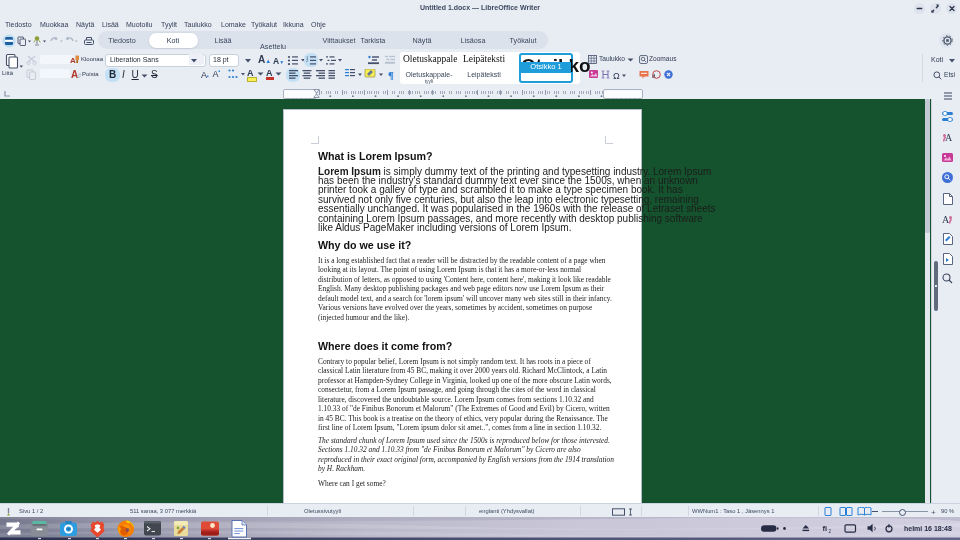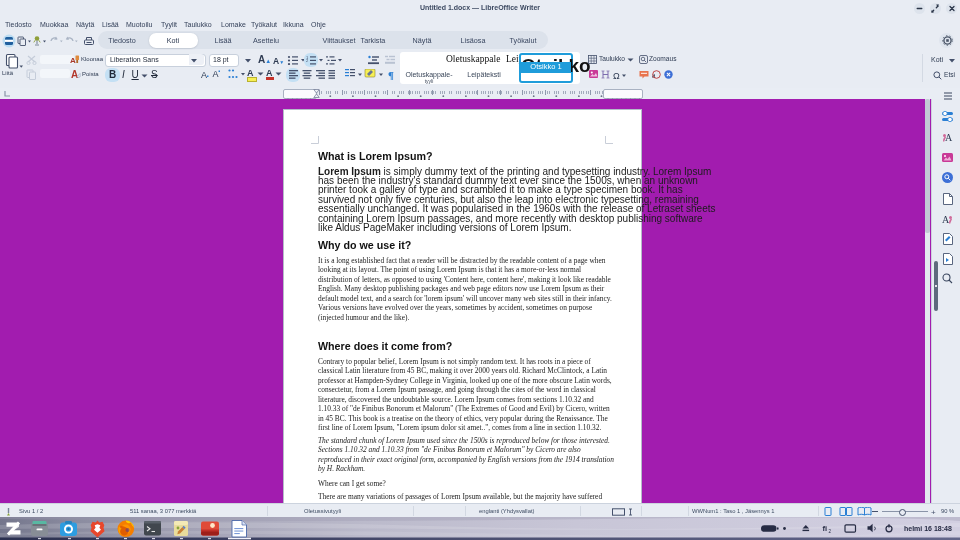--- a/index.html
+++ b/index.html
@@ -20,23 +20,23 @@
 #kotipill{left:149px;top:2px;width:49px;height:14.5px;background:#fff;border-radius:7px;
   box-shadow:0 0.5px 1.5px rgba(60,70,90,.25);}
 
 #toolbar{left:0;top:50px;width:960px;height:38px;background:#e8ecf3;}
 .tlabel{font-size:6px;color:#2e3b52;}
 .combo{background:#fff;border:1px solid #c8d0dc;border-radius:3px;}
 .hl{background:#c4e0f4;border-radius:6px;}
 
 #rulerrow{left:0;top:88px;width:960px;height:11px;background:#e9edf4;}
 
-#docarea{left:0;top:99px;width:931px;height:404px;background:#a21caf;}
+#docarea{left:0;top:99px;width:931px;height:404px;background:#14532d;}
 #page{left:283px;top:10px;width:357px;height:400px;background:#fff;border:1px solid #b5bdc9;}
-.ser{font-family:"Liberation Serif",serif;margin-left:43px;}
+.ser{font-family:"Liberation Serif",serif;}
 .h1{position:absolute;left:34px;font-size:10.7px;font-weight:bold;color:#111;line-height:11px;}
 .para{position:absolute;left:34px;font-size:10px;color:#1c1c1c;line-height:9.43px;white-space:nowrap;}
 .spara{position:absolute;left:34px;font-size:7.4px;color:#1c1c1c;line-height:9.43px;white-space:nowrap;font-family:"Liberation Serif",serif;}
 
 #sidebar{left:931px;top:99px;width:29px;height:404px;background:#e8ecf3;border-left:1px solid #cdd3dd;}
 
 #statusbar{left:0;top:503px;width:960px;height:14px;background:#e8ecf3;border-top:1px solid #ccd3de;}
 .st{top:4px;font-size:5.8px;color:#3c4a61;white-space:nowrap;}
 
 #taskbar{left:0;top:517px;width:960px;height:23px;
@@ -75,21 +75,21 @@
   <div class="abs menu" style="left:251px;">Työkalut</div>
   <div class="abs menu" style="left:283px;">Ikkuna</div>
   <div class="abs menu" style="left:311px;">Ohje</div>
 </div>
 <div class="abs" id="tabbar">
   <div class="abs" id="tabband"></div>
   <div class="abs" id="kotipill"></div>
   <div class="abs tab" style="left:92px;">Tiedosto</div>
   <div class="abs tab" style="left:143px;color:#2e3b52;">Koti</div>
   <div class="abs tab" style="left:193px;">Lisää</div>
-  <div class="abs tab" style="left:236px;">Asettelu</div>
+  <div class="abs tab" style="left:243px;margin-top:6px;">Asettelu</div>
   <div class="abs tab" style="left:309px;">Viittaukset</div>
   <div class="abs tab" style="left:343px;">Tarkista</div>
   <div class="abs tab" style="left:392px;">Näytä</div>
   <div class="abs tab" style="left:443px;">Lisäosa</div>
   <div class="abs tab" style="left:493px;">Työkalut</div>
 
   <svg class="abs" style="left:2px;top:2.5px;" width="94" height="14" viewBox="0 0 94 14">
     <circle cx="7" cy="7" r="6.5" fill="#bcdcf2"></circle>
     <rect x="3" y="3" width="8" height="8" rx="1.5" fill="#1f5f9e"></rect>
     <rect x="3" y="5.7" width="8" height="2.2" fill="#fff"></rect>
@@ -433,21 +433,20 @@
 consectetur, from a Lorem Ipsum passage, and going through the cites of the word in classical<br>
 literature, discovered the undoubtable source. Lorem Ipsum comes from sections 1.10.32 and<br>
 1.10.33 of "de Finibus Bonorum et Malorum" (The Extremes of Good and Evil) by Cicero, written<br>
 in 45 BC. This book is a treatise on the theory of ethics, very popular during the Renaissance. The<br>
 first line of Lorem Ipsum, "Lorem ipsum dolor sit amet..", comes from a line in section 1.10.32.</div>
     <div class="spara" style="top:326px;font-style:italic;">The standard chunk of Lorem Ipsum used since the 1500s is reproduced below for those interested.<br>
 Sections 1.10.32 and 1.10.33 from "de Finibus Bonorum et Malorum" by Cicero are also<br>
 reproduced in their exact original form, accompanied by English versions from the 1914 translation<br>
 by H. Rackham.</div>
     <div class="spara" style="top:369px;">Where can I get some?</div>
-    <div class="spara" style="top:382px;">There are many variations of passages of Lorem Ipsum available, but the majority have suffered</div>
   </div>
 
   <div class="abs" style="left:925px;top:0px;width:5px;height:404px;background:#e3e8ef;"></div>
   <div class="abs" style="left:925px;top:0px;width:5px;height:134px;background:#c2c9d5;border-radius:2px;"></div>
 </div>
 <div class="abs" id="sidebar">
 
   <div style="position:absolute;left:2px;top:162px;width:4px;height:50px;background:#5f6b7d;border-radius:2px;"></div>
   <div style="position:absolute;left:3.2px;top:186px;width:1.6px;height:1.6px;background:#fff;border-radius:50%;"></div>
   <svg style="position:absolute;left:9px;top:-9px;" width="14" height="300" viewBox="0 0 14 300">

